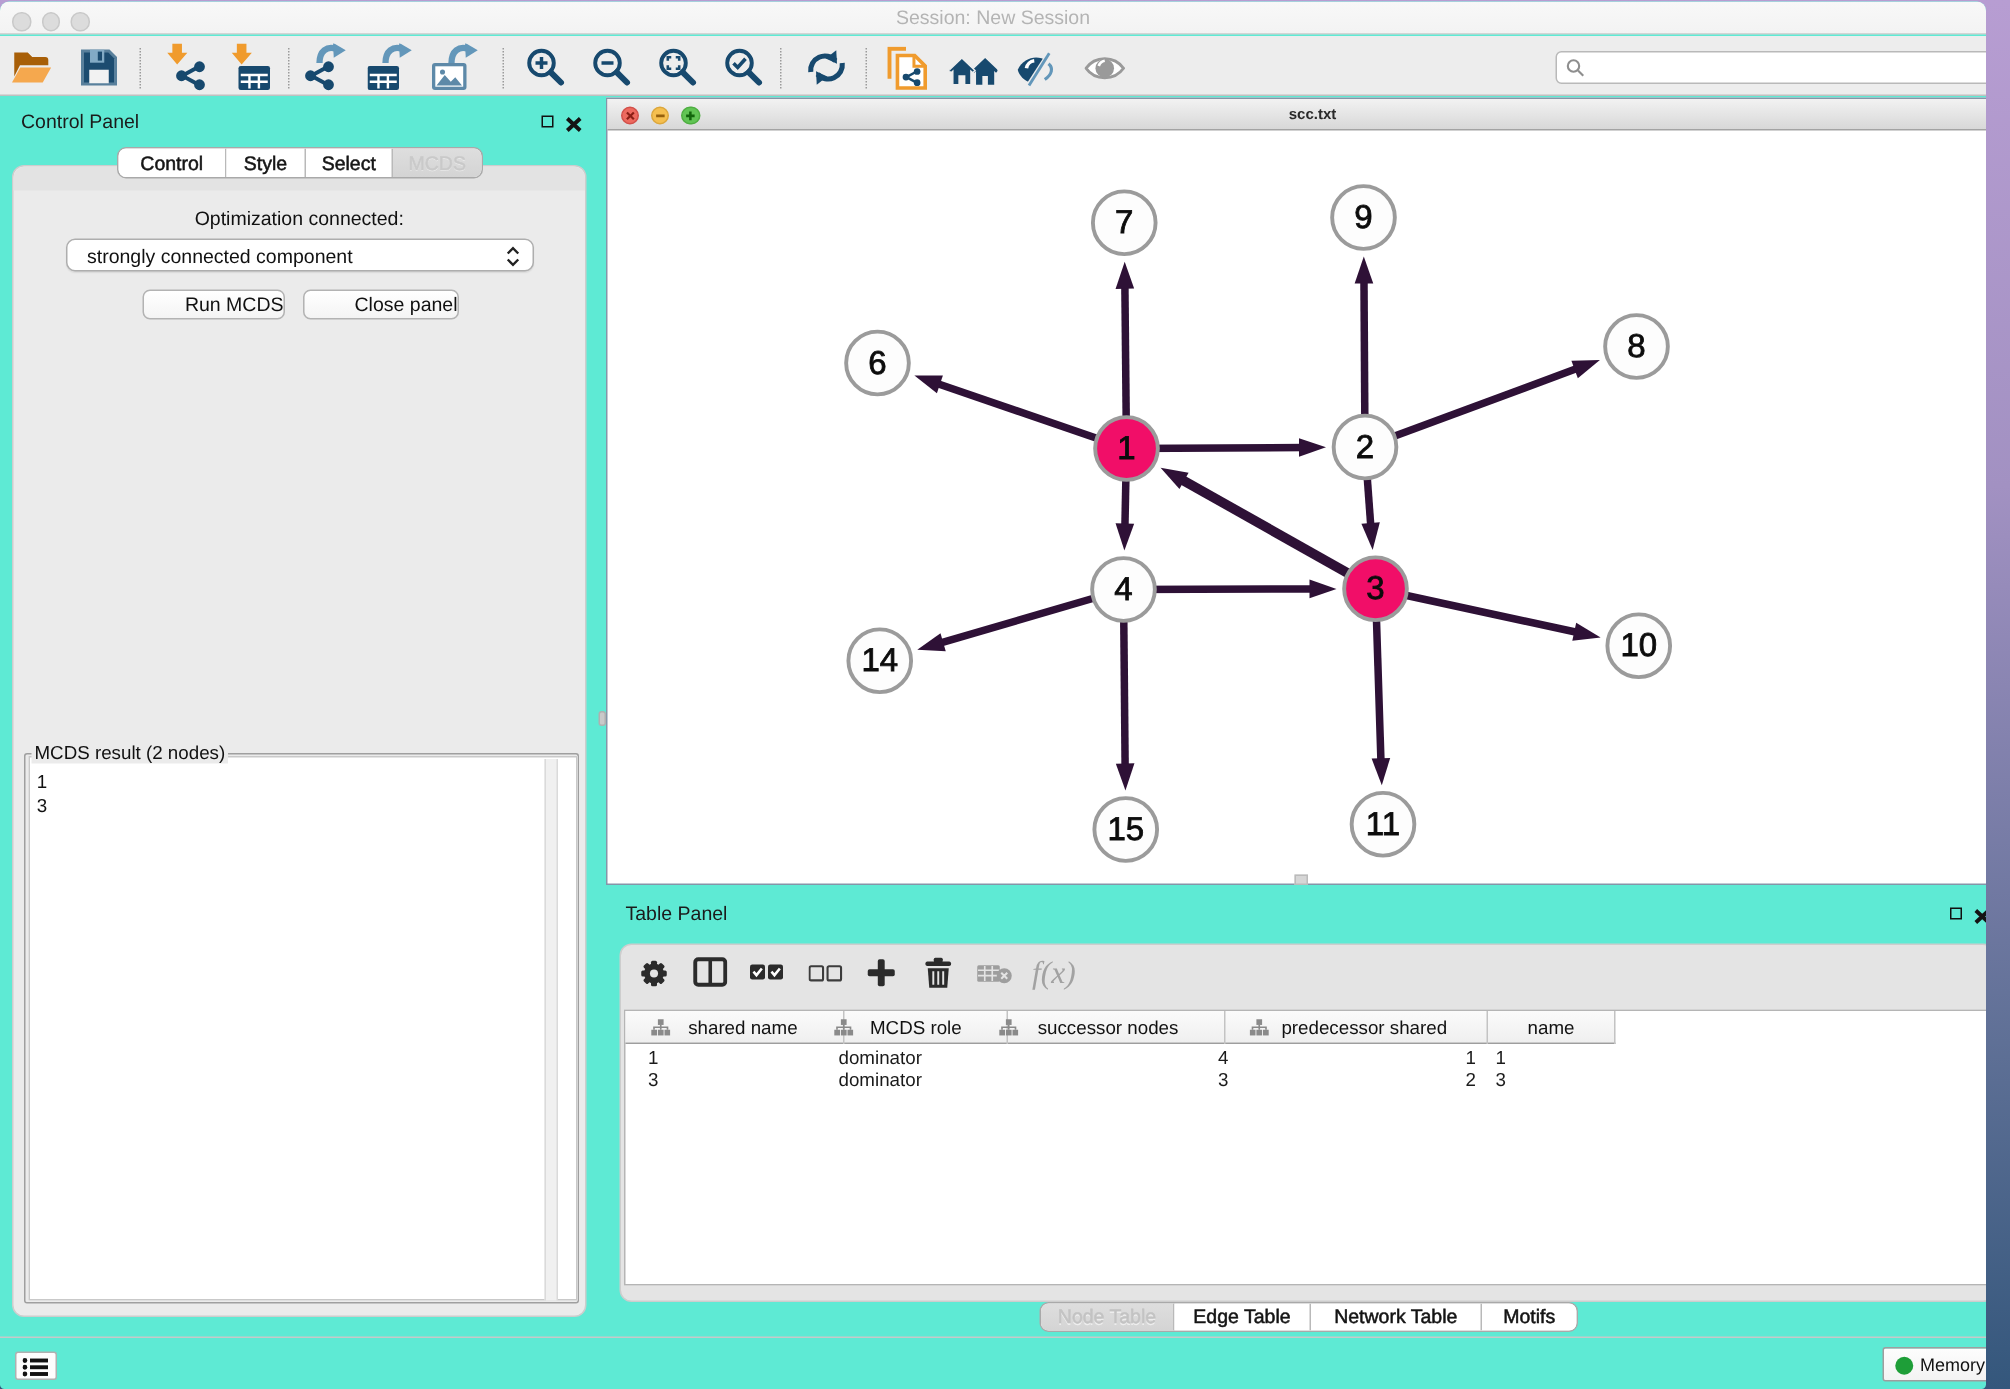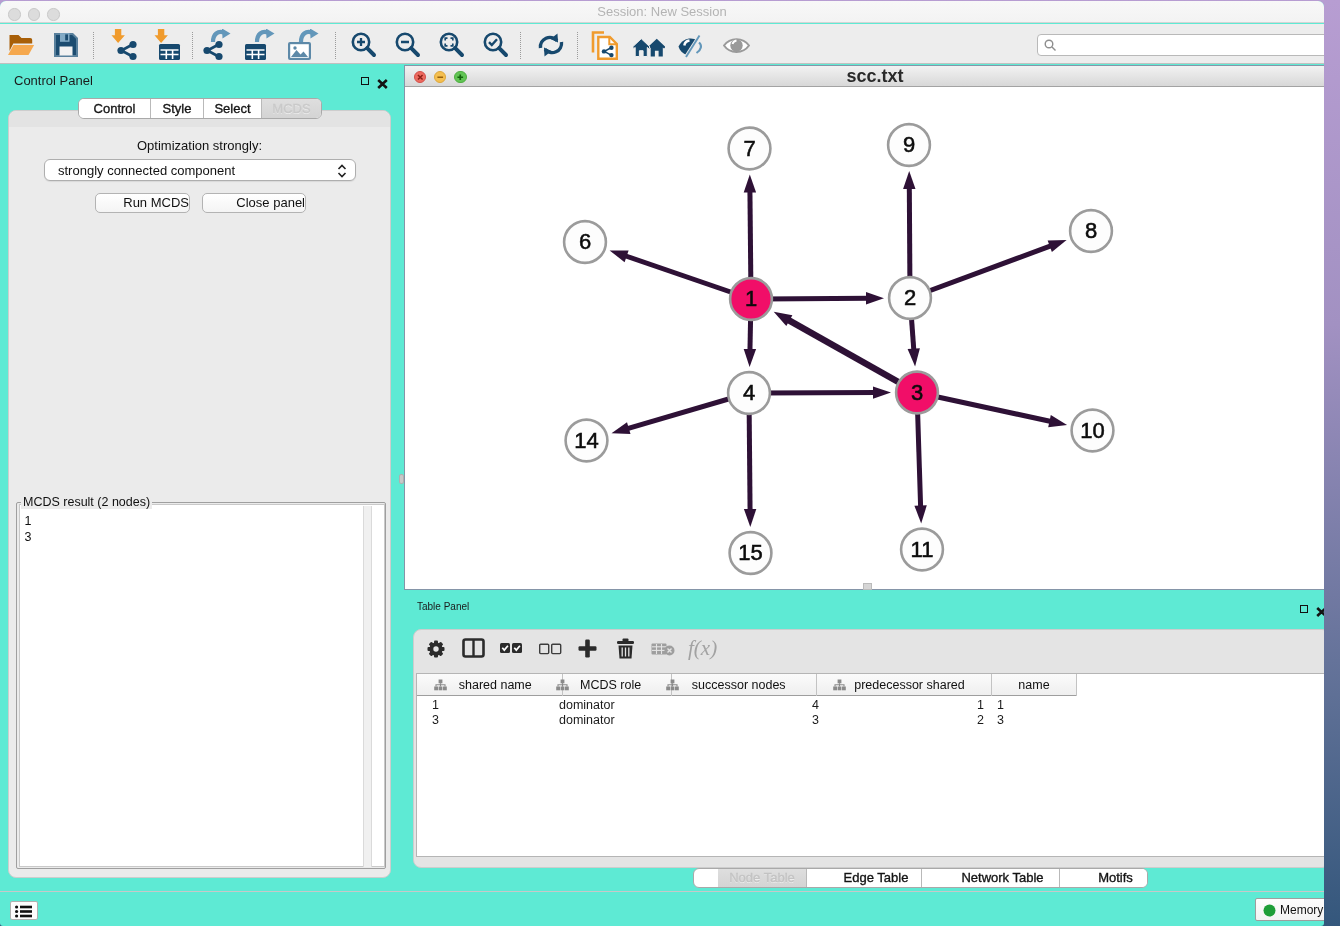--- a/index.html
+++ b/index.html
@@ -28,34 +28,34 @@
 .btn { position:absolute; height:20px; background:linear-gradient(#ffffff,#f4f4f4); border:1px solid #b3b3b3; border-radius:5px; font-size:13px; color:#111; text-align:right; line-height:18px; }
 #fieldset { position:absolute; left:16px; top:501px; width:370px; height:367px; border:1px solid #9f9f9f; border-radius:2px; }
 #fieldlab { position:absolute; left:21px; top:494px; font-size:12.5px; color:#111; background:#ebebeb; padding:0 2px; }
 #fieldwhite { position:absolute; left:1.5px; top:1px; width:366px; height:363px; background:#fff; border:1px solid #c9c9c9; }
 #fieldwhite .num { position:absolute; left:5px; font-size:12.5px; color:#111; }
 #cpscroll { position:absolute; right:12px; top:1px; width:9px; height:361px; background:#f0f0f0; border-left:1px solid #dadada; border-right:1px solid #dadada; }
 
 #divider-h { position:absolute; left:399px; top:473px; width:5px; height:10px; background:#c9c9c9; border:1px solid #b0b0b0; border-radius:2px; }
 #netwin { position:absolute; left:404px; top:64px; width:933px; height:525px; border:1px solid #8595a8; background:#fff; }
 #nettitle { position:absolute; left:0; top:0; width:100%; height:21px; background:linear-gradient(#f2f2f2,#d8d8d8); border-bottom:1px solid #a3a3a3; }
-#nettitle span { display:block; padding-left:9px; text-align:center; font-size:18px; font-weight:bold; color:#2a2a2a; line-height:21px; }
+#nettitle span { display:block; padding-left:9px; text-align:center; font-size:10px; font-weight:bold; color:#2a2a2a; line-height:21px; }
 .tl2 { position:absolute; top:4.5px; width:12.5px; height:12.5px; border-radius:50%; }
 #canvas-handle { position:absolute; left:458px; top:517px; width:9px; height:7px; background:#d6d6d6; border:1px solid #bbb; }
 
-#tp-title { position:absolute; left:417px; top:600px; font-size:10px; color:#1b1b1b; }
+#tp-title { position:absolute; left:417px; top:600px; font-size:13px; color:#1b1b1b; }
 #tp-panel { position:absolute; left:413px; top:628px; width:917px; height:239px; background:#e4e4e4; border:1px solid #cdcdcd; border-radius:8px; }
 #tp-white { position:absolute; left:416px; top:671.5px; width:911px; height:184px; background:#fff; border:1px solid #b5b5b5; }
 #thead { position:absolute; left:0px; top:0px; width:660px; height:22.5px; background:linear-gradient(#fbfbfb,#efefef); border-bottom:1px solid #9e9e9e; }
 .hcell { position:absolute; top:0; height:22px; border-right:1px solid #c3c3c3; }
 .hcell span { display:block; text-align:center; font-size:12.5px; color:#111; line-height:22px; }
 .trow { position:absolute; left:0; width:100%; height:15.5px; }
 .trow span { position:absolute; font-size:12.5px; color:#1b1b1b; line-height:15.5px; }
 #btabs { position:absolute; left:693px; top:866.5px; height:20px; display:flex; border:1px solid #a9a9a9; border-radius:6px; overflow:hidden; background:#fff; }
-#btabs div { font-size:13px; color:#141414; -webkit-text-stroke:0.35px #141414; line-height:18px; text-align:center; border-right:1px solid #b9b9b9; background:#fff;margin-left:24px; }
+#btabs div { font-size:13px; color:#141414; -webkit-text-stroke:0.35px #141414; line-height:18px; text-align:center; border-right:1px solid #b9b9b9; background:#fff; }
 #btabs div:last-child { border-right:none; }
 #btabs .sel { background:linear-gradient(#dedede,#d4d4d4); color:#c3c3c3; -webkit-text-stroke:0.35px #c3c3c3; text-shadow:0 1px 0 #eee; }
 
 #statusline { position:absolute; left:0; top:890px; width:100%; border-top:1px solid #c8c8c8; }
 #listbtn { position:absolute; left:10px; top:900px; width:28px; height:19px; background:#fdfdfd; border:1px solid #b0b0b0; border-radius:2px; }
 #membtn { position:absolute; left:1255px; top:897px; width:74px; height:23px; background:linear-gradient(#fdfdfd,#f3f3f3); border:1px solid #9e9e9e; border-radius:2px; font-size:12px; color:#111; }
 </style></head>
 <body>
 <div id="win">
   <div id="titlebar">
@@ -217,21 +217,21 @@
   <div class="xbtn" style="left:377px;top:74px"><svg width="11" height="10" viewBox="0 0 11 10">
         <path d="M1.2 1 L9.8 9 M9.8 1 L1.2 9" stroke="#141414" stroke-width="2.6"></path>
       </svg></div>
   <div id="cp-panel"></div>
   <div id="tabs">
     <div style="width:72px">Control</div>
       <div style="width:53px">Style</div>
       <div style="width:58px">Select</div>
       <div class="sel" style="width:59px">MCDS</div>
   </div>
-  <div id="optlab">Optimization strongly:</div>
+  <div id="optlab">Optimization connected:</div>
   <div id="combo">
       <span>strongly connected component</span>
     <svg width="10" height="14" viewBox="0 0 10 14" style="position:absolute;right:8px;top:4px">
         <path d="M1.5 5 L5 1.5 L8.5 5 M1.5 9 L5 12.5 L8.5 9" stroke="#222" stroke-width="1.6" fill="none"></path>
       </svg>
   </div>
   <div class="btn" style="left:95px;top:192px;width:95px">Run MCDS</div>
   <div class="btn" style="left:202px;top:192px;width:104px">Close panel</div>
   <div id="fieldset">
     <div id="fieldwhite">

